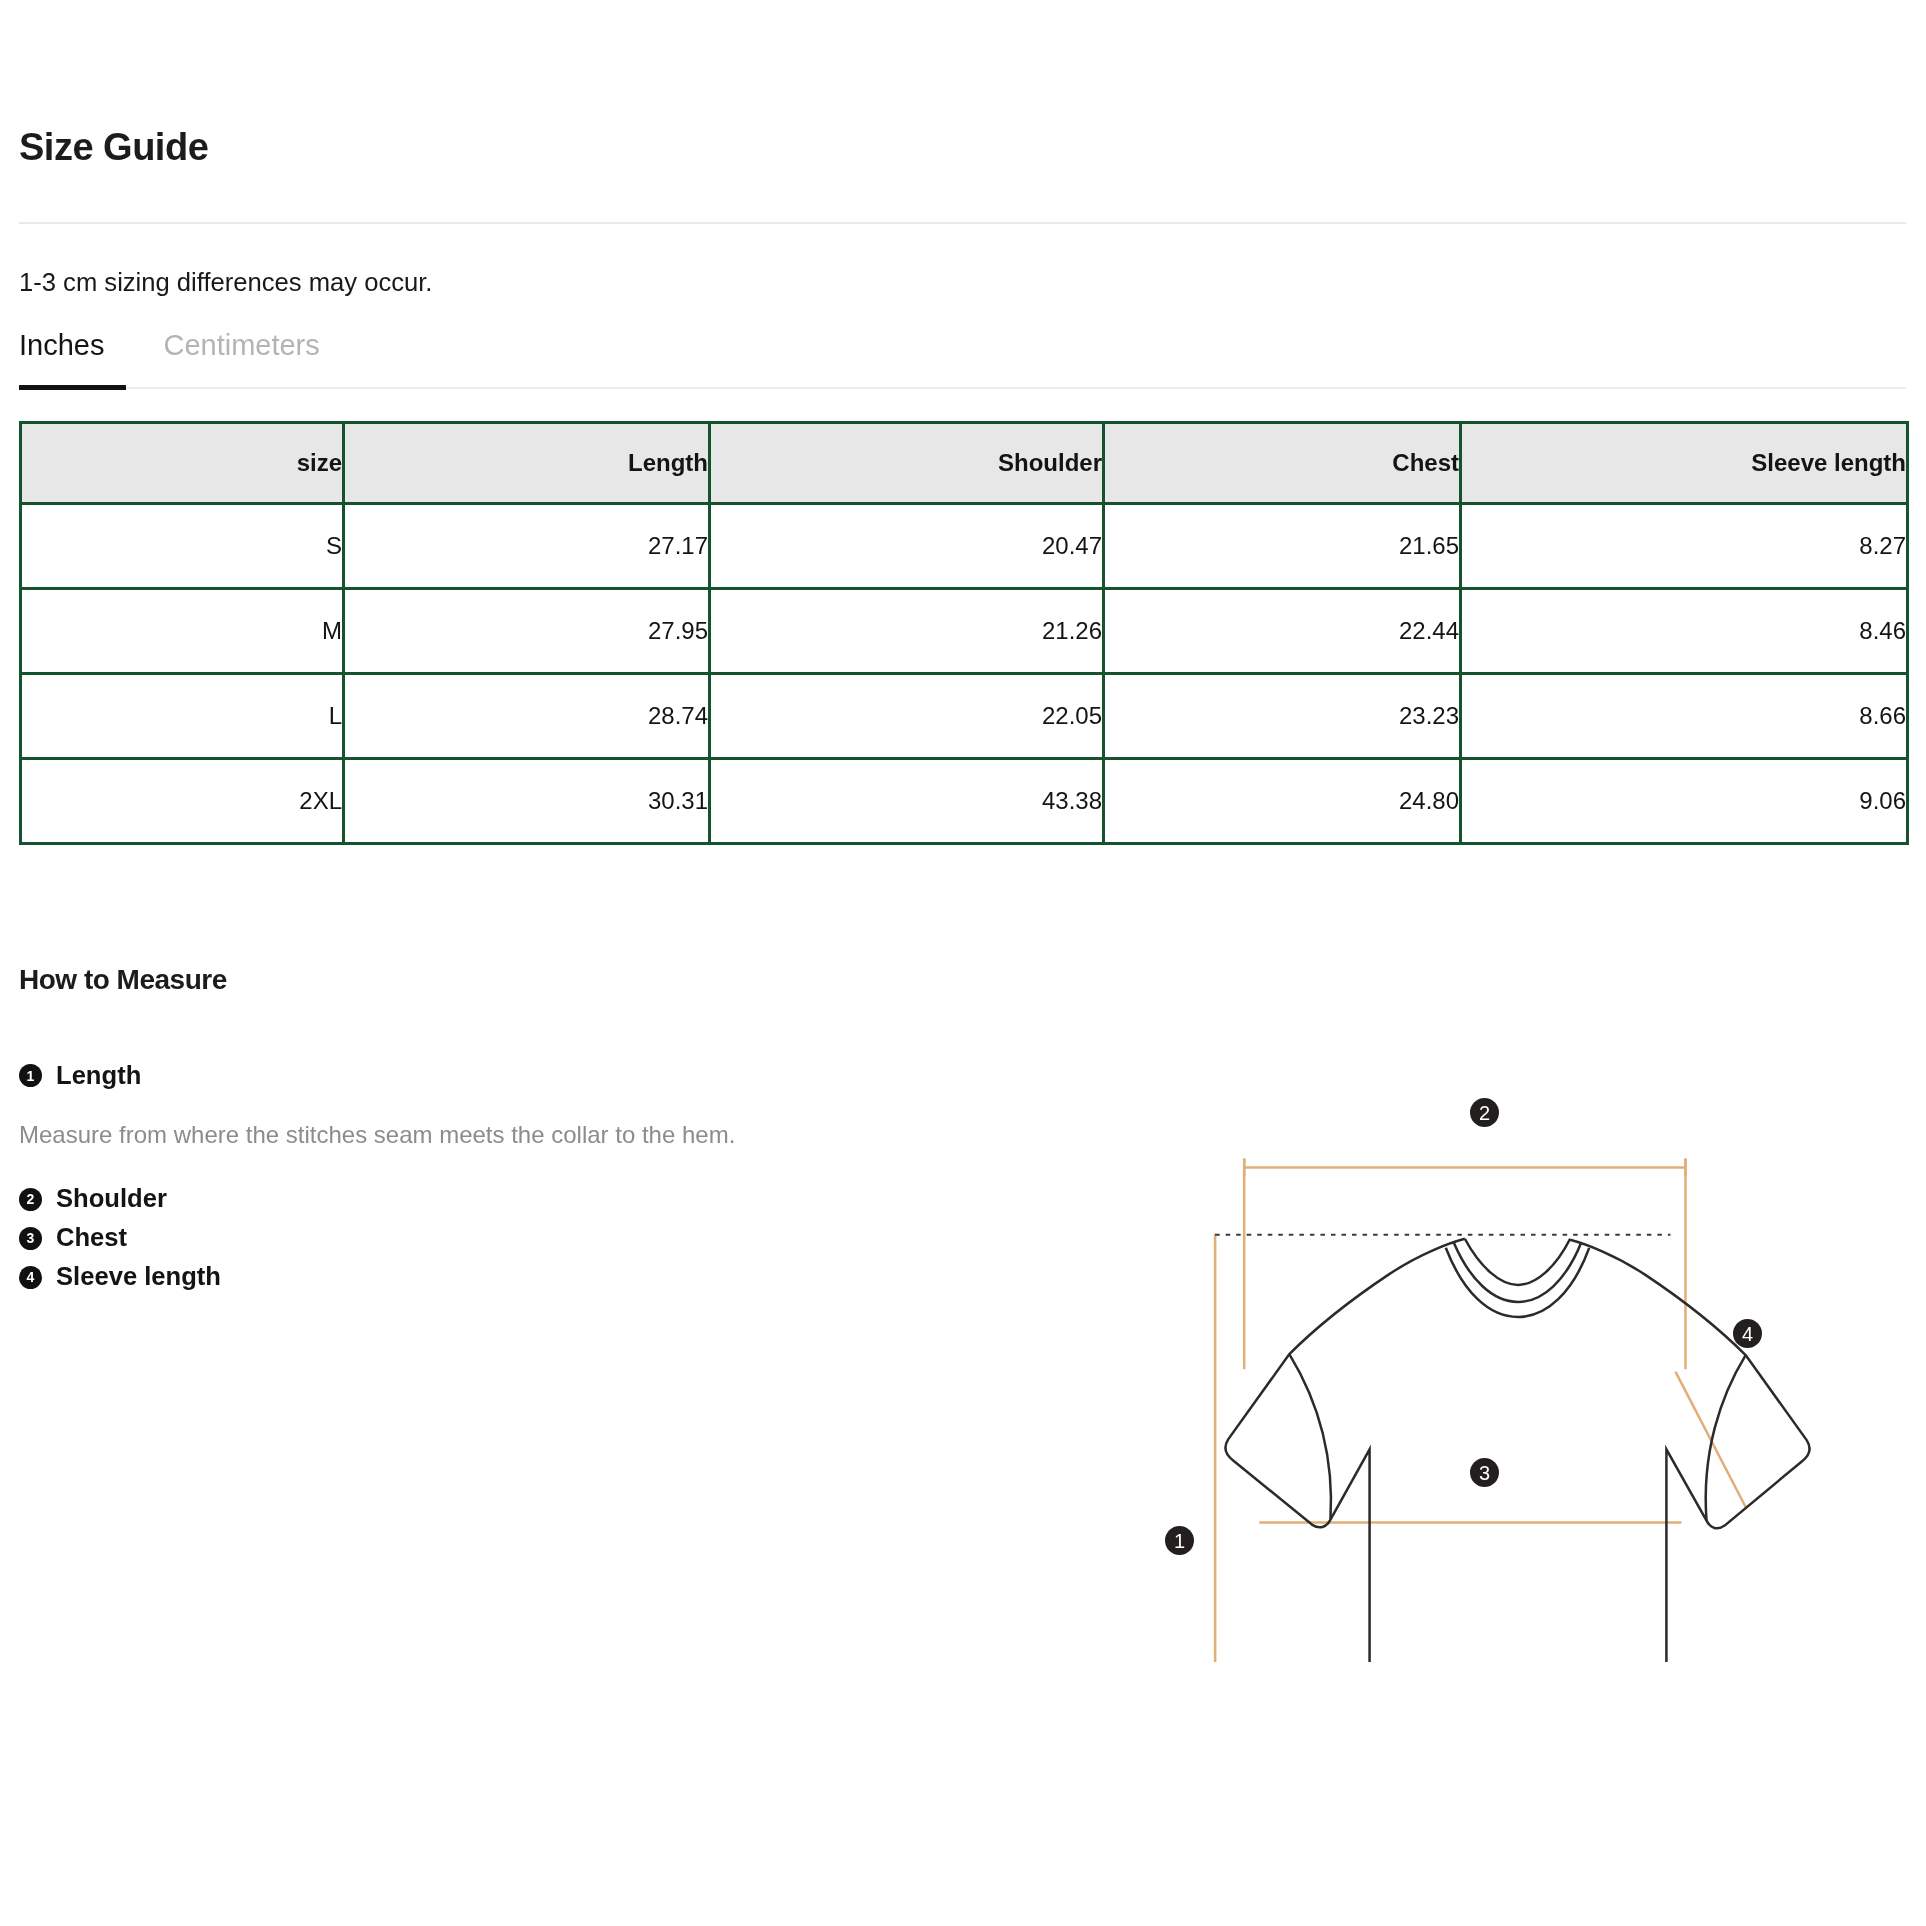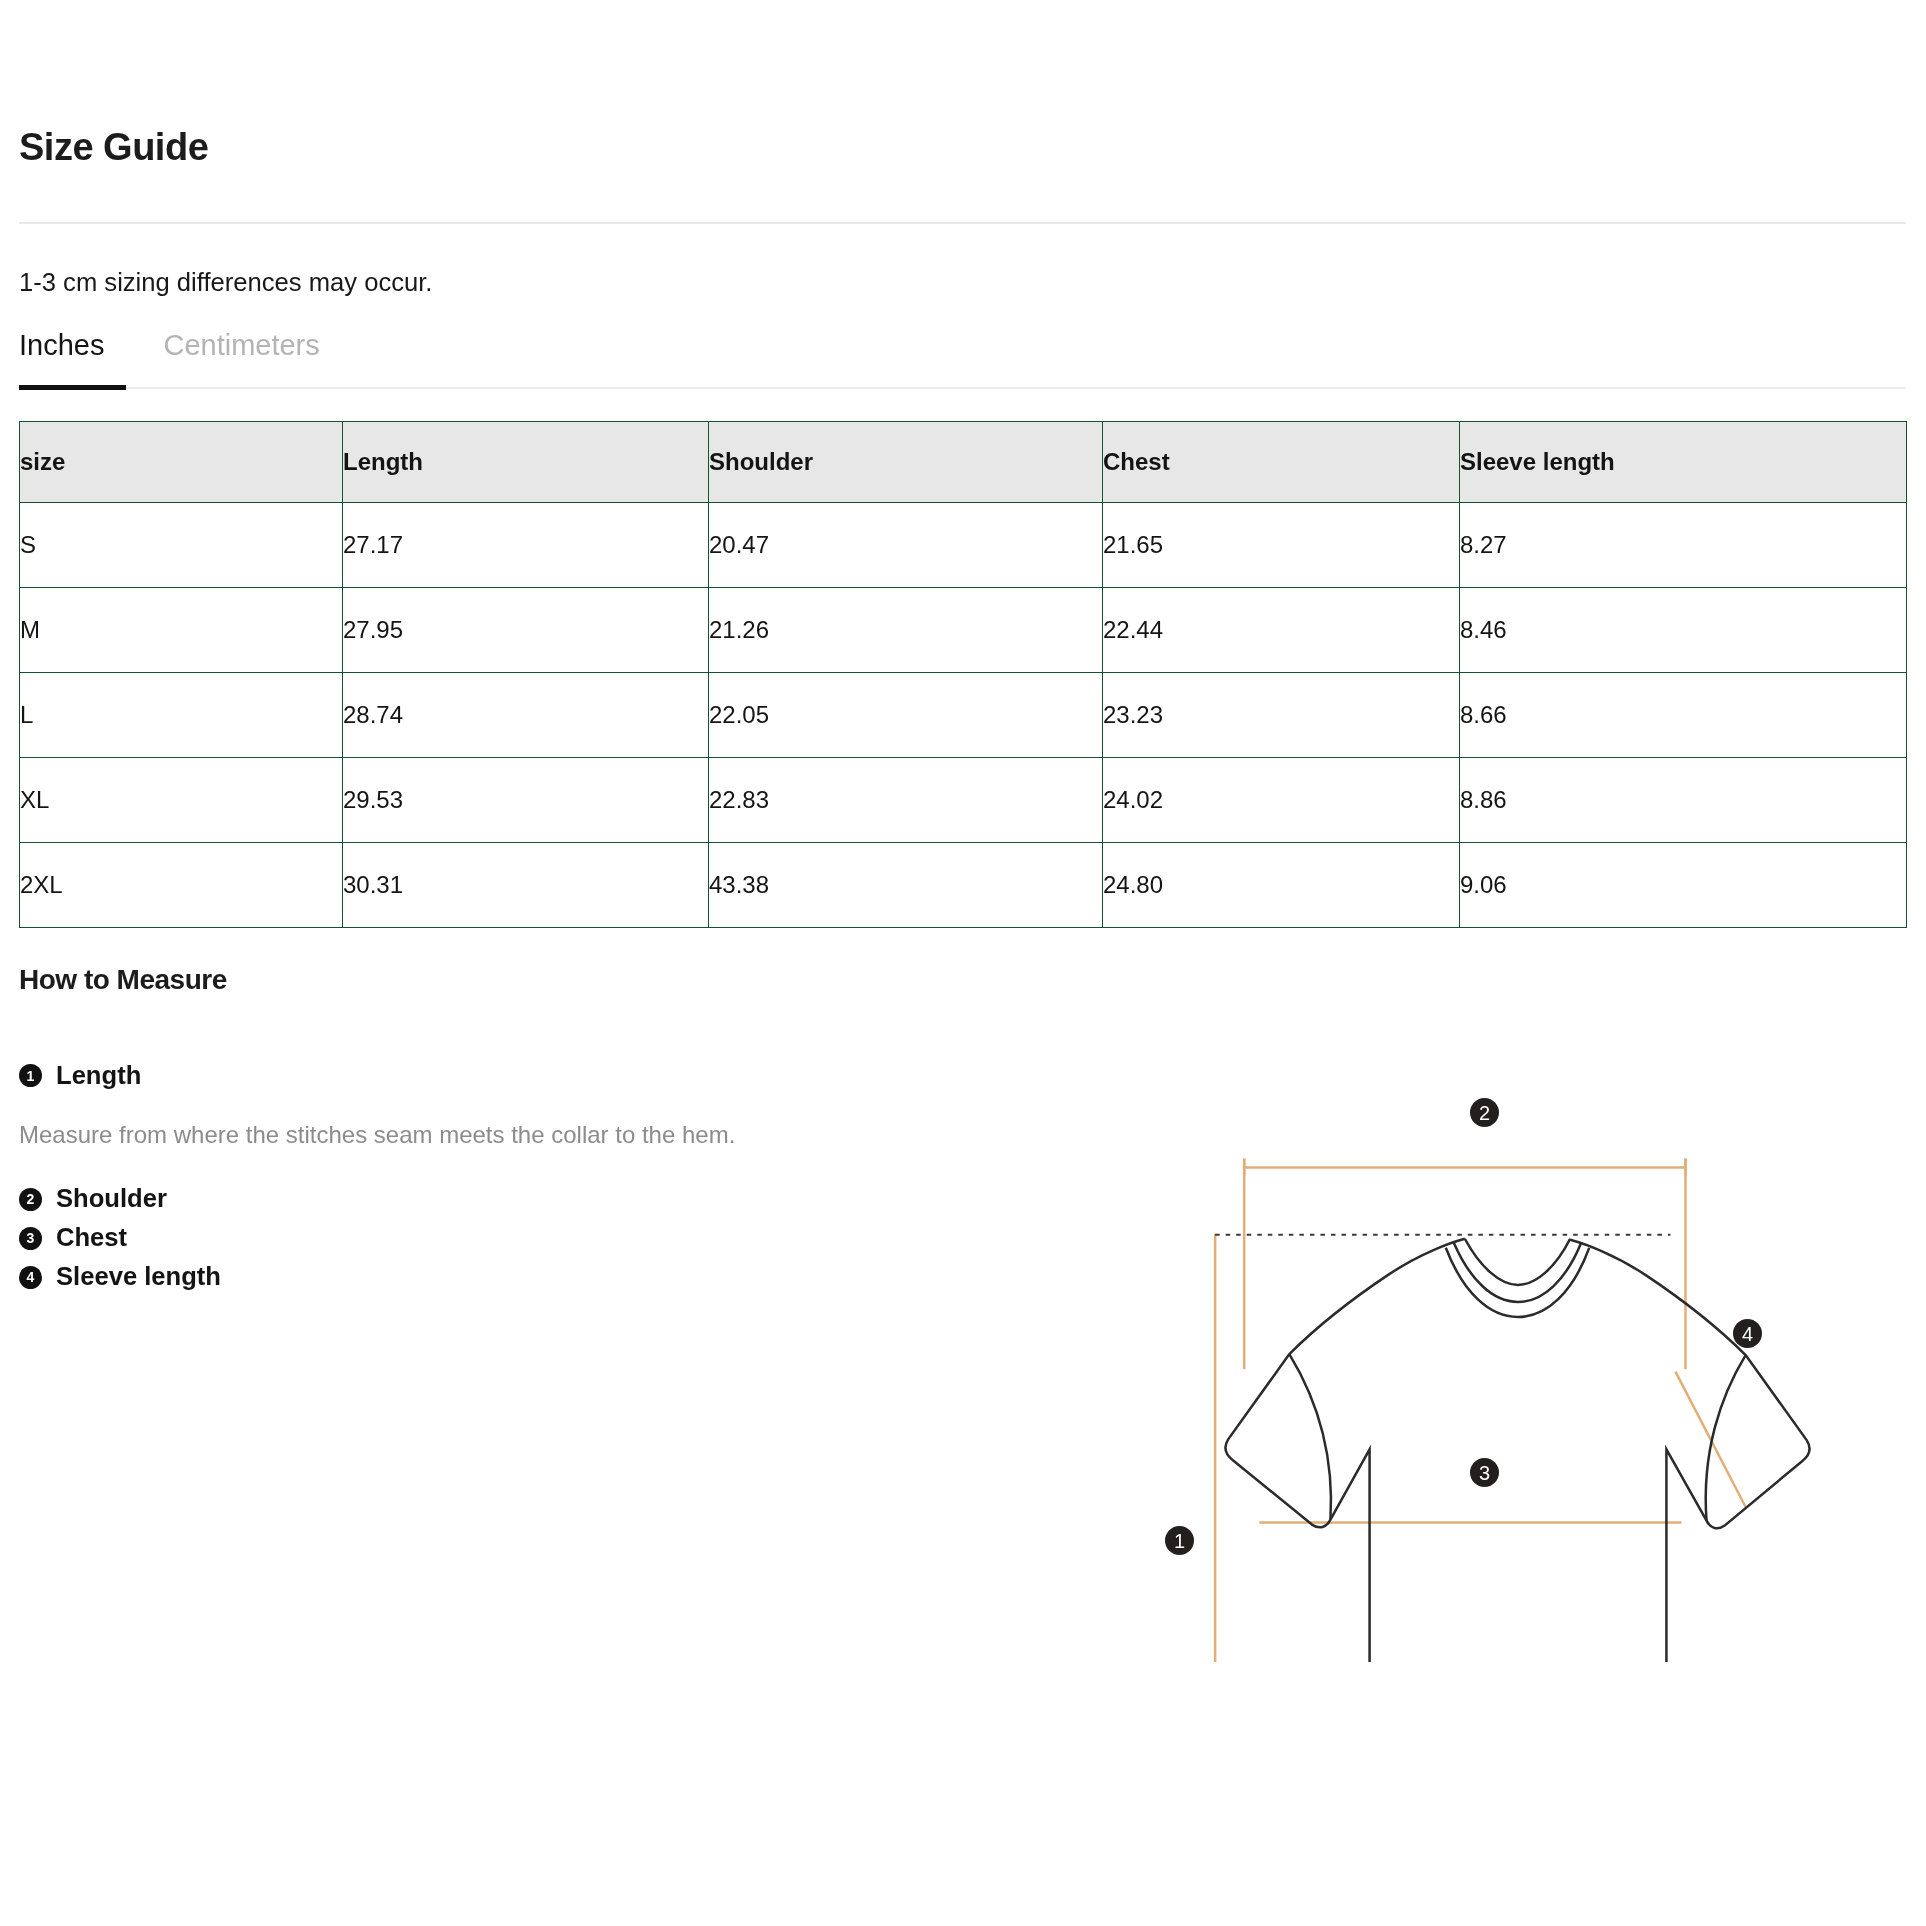--- a/index.html
+++ b/index.html
@@ -88,22 +88,22 @@
   .size-table {
     position: absolute;
     left: 19px;
     top: 421px;
     width: 1888px;
     border-collapse: collapse;
     table-layout: fixed;
   }
   .size-table th,
   .size-table td {
-    border: 1px solid #14532d;
-    text-align: left;
+    border: 3px solid #14532d;
+    text-align: right;
     font-size: 24px;
     color: #141414;
     height: 85px;
     vertical-align: middle;
     font-weight: 400;
   }
   .size-table thead th {
     background: #e7e7e7;
     font-weight: 700;
     height: 81px;
@@ -247,27 +247,20 @@
         <td>21.26</td>
         <td>22.44</td>
         <td>8.46</td>
       </tr>
       <tr>
         <td>L</td>
         <td>28.74</td>
         <td>22.05</td>
         <td>23.23</td>
         <td>8.66</td>
-      </tr>
-      <tr>
-        <td>XL</td>
-        <td>29.53</td>
-        <td>22.83</td>
-        <td>24.02</td>
-        <td>8.86</td>
       </tr>
       <tr>
         <td>2XL</td>
         <td>30.31</td>
         <td>43.38</td>
         <td>24.80</td>
         <td>9.06</td>
       </tr>
     </tbody>
   </table>

